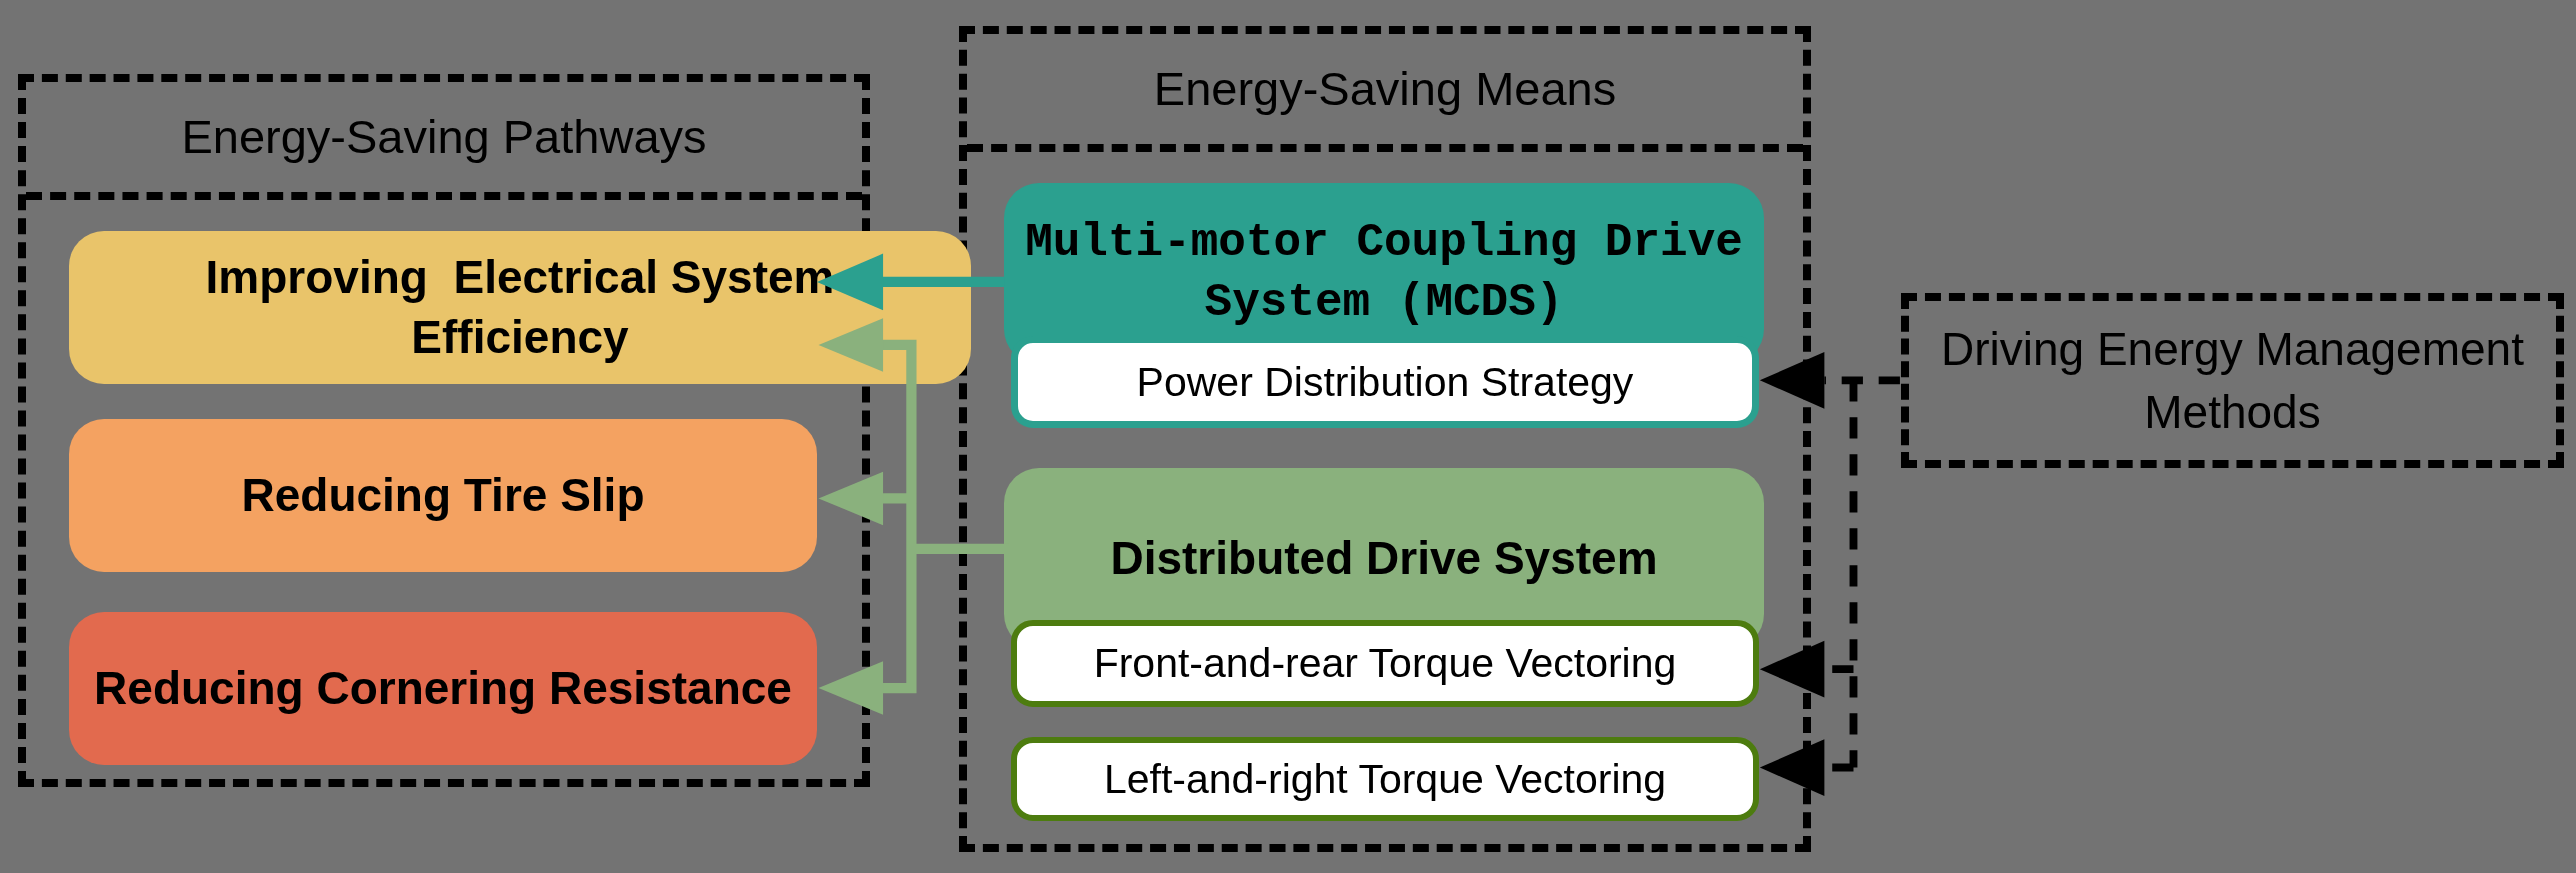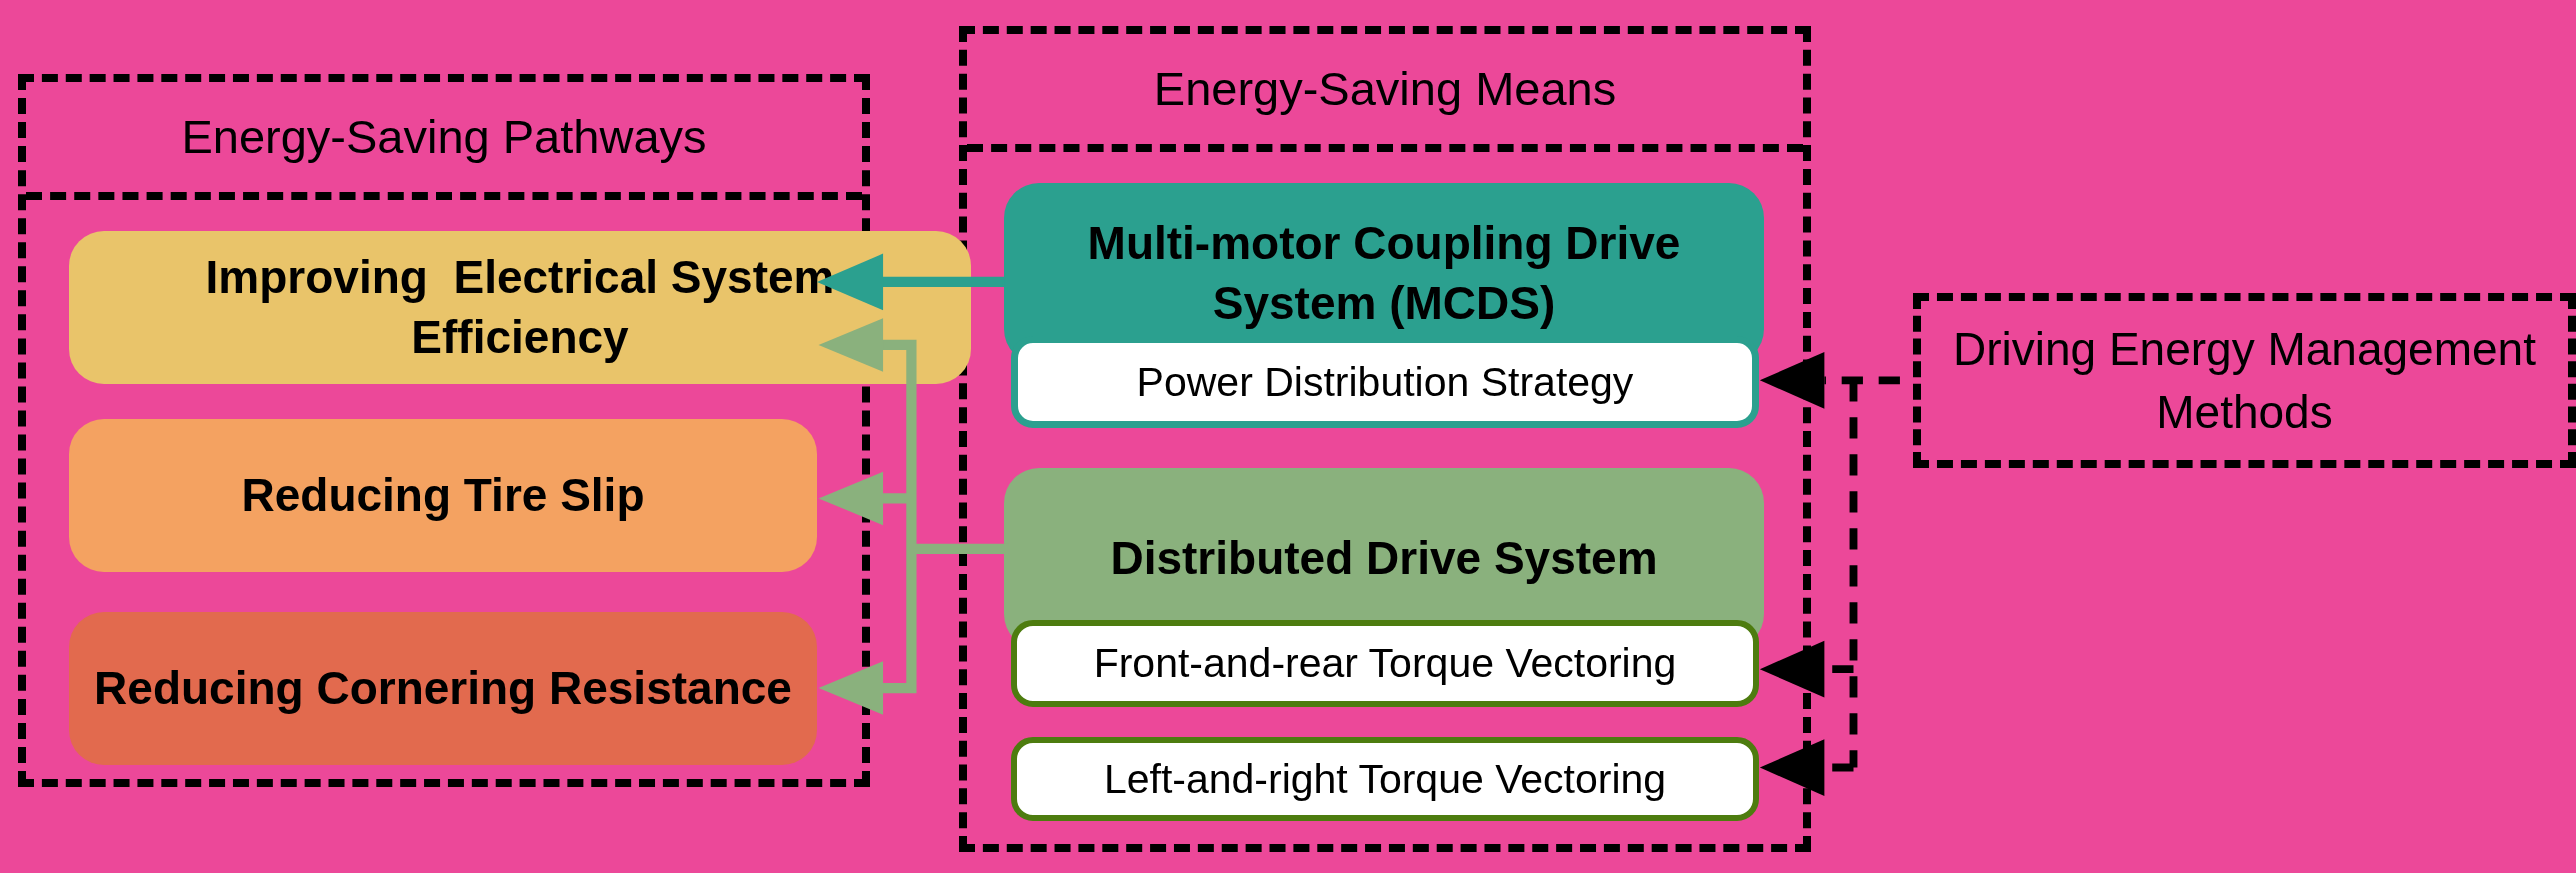--- a/index.html
+++ b/index.html
@@ -1,20 +1,20 @@
 <!DOCTYPE html>
 <html style="font-size:12.6px"><head>
 <meta charset="utf-8">
 <style>
   * { margin:0; padding:0; box-sizing:border-box; }
   html,body { background:#ffffff; }
   #canvas {
     position:relative;
     width:2576px; height:874px;
-    background:#ec4899;
+    background:#737373;
     font-family:"Liberation Sans", sans-serif;
     color:#000;
     overflow:hidden;
   }
   .panel {
     position:absolute;
     border:8.7px dashed #000;
     background:transparent;
   }
   .compartment {
@@ -82,32 +82,32 @@
   <div class="node node--head" style="left: 69px; top: 419px; width: 748px; height: 153px; background-color: rgb(244, 162, 97);">Reducing Tire Slip</div>
 
   <div class="node node--head" style="left: 69px; top: 612px; width: 748px; height: 153px; background-color: rgb(226, 106, 78);">Reducing Cornering Resistance</div>
 
   <div class="panel" style="left:959px; top:26px; width:852px; height:826px;">
     <div class="compartment">
       <div class="panel-title">Energy-Saving Means</div>
     </div>
   </div>
 
-  <div class="node node--head" style="left: 1004px; top: 183px; width: 760px; height: 181px; background-color: rgb(43, 160, 143);">Multi-motor Coupling Drive
+  <div class="node node--head" style="left: 1004px; top: 183px; width: 760px; height: 181px; background-color: rgb(43, 160, 143); font-family: Liberation Mono, monospace;">Multi-motor Coupling Drive
 System (MCDS)</div>
 
   <div class="subnode sub--teal" style="left:1011px; top:336px; width:748px; height:92px;">Power Distribution Strategy</div>
 
   <div class="node node--head" style="left: 1004px; top: 468px; width: 760px; height: 181px; background-color: rgb(138, 177, 125);">Distributed Drive System</div>
 
   <div class="subnode sub--green" style="left:1011px; top:620px; width:748px; height:87px;">Front-and-rear Torque Vectoring</div>
 
   <div class="subnode sub--green" style="left:1011px; top:737px; width:748px; height:84px;">Left-and-right Torque Vectoring</div>
 
-  <div class="mgmt" style="left:1901px; top:293px; width:663px; height:175px;margin-left:12px;">Driving Energy Management
+  <div class="mgmt" style="left:1901px; top:293px; width:663px; height:175px;">Driving Energy Management
 Methods</div>
 
   <svg id="arrows" viewBox="0 0 3273 1110">
 
     <g>
       <line x1="1276" y1="358" x2="1110" y2="358" stroke-width="13" stroke="#2BA08F"></line>
       <polygon points="1038,358 1122,322 1122,394" fill="#2BA08F"></polygon>
     </g>
 
     <g>

